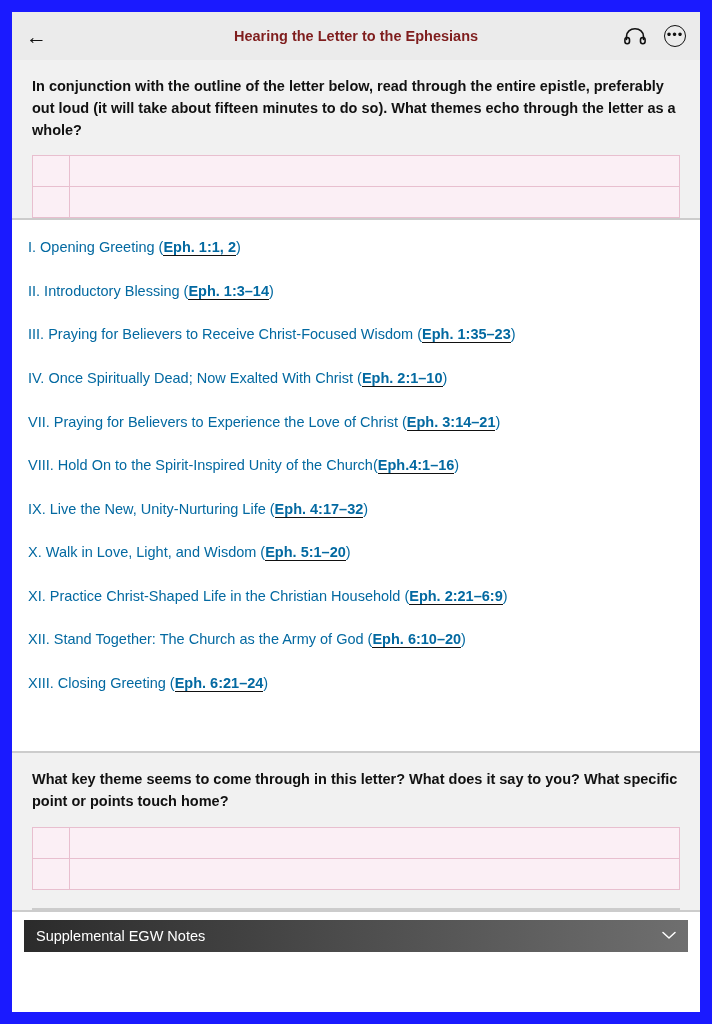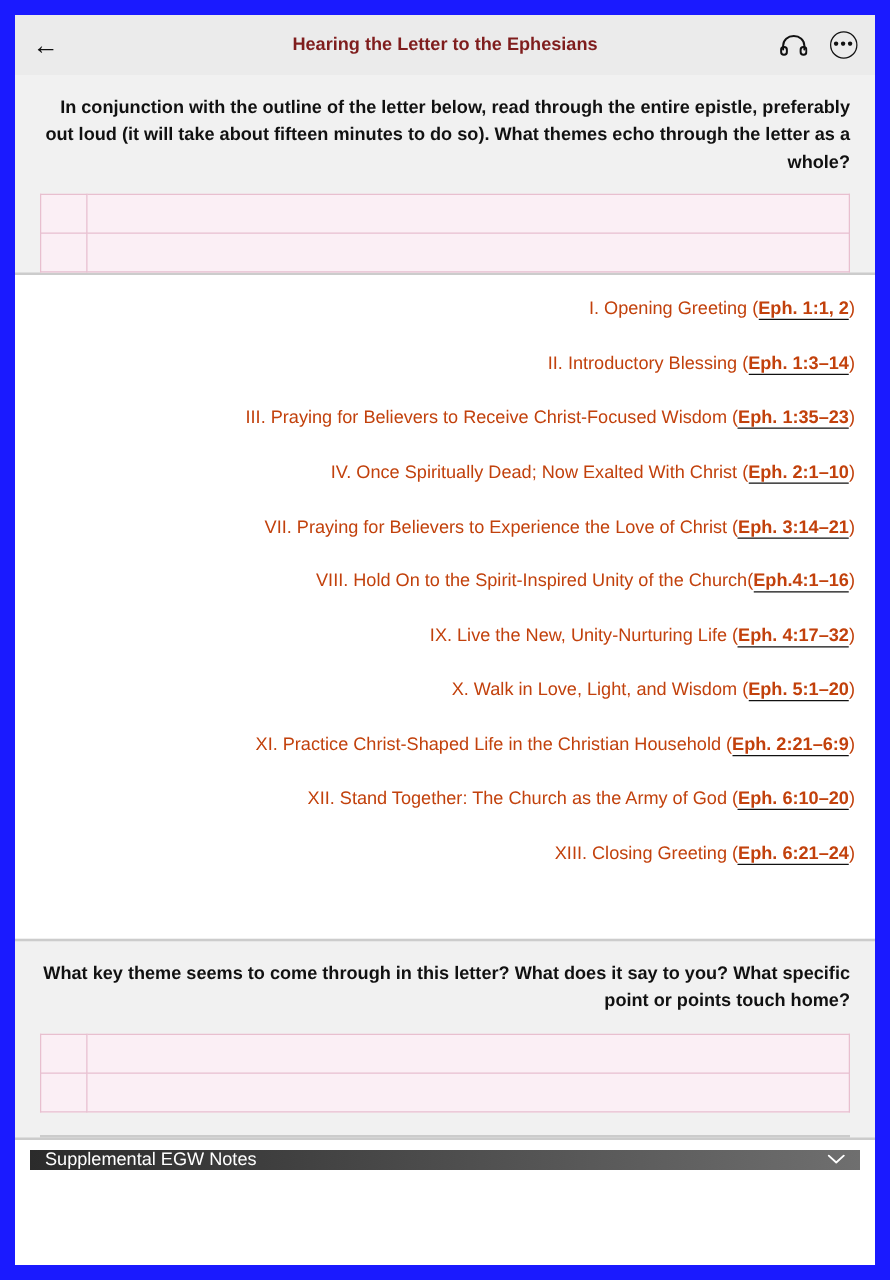--- a/index.html
+++ b/index.html
@@ -80,21 +80,20 @@
     line-height: 1;
     padding-bottom: 4px;
     box-sizing: border-box;
   }
   
   .content {
     flex: 1;
     overflow: hidden;
     position: relative;
     background: #ffffff;
-    text-align: right;
   }
   .prompt-block {
     background: #f1f1f1;
     border-bottom: 2px solid #cccccc;
     padding: 16px 20px 0 20px;
     box-sizing: border-box;
   }
   .prompt-text {
     font-size: 14.5px;
     font-weight: bold;
@@ -114,21 +113,21 @@
   }
   .answer-table td.narrow {
     width: 34px;
   }
   .outline {
     padding: 18px 16px 4px 16px;
     box-sizing: border-box;
   }
   .outline-item {
     font-size: 14.5px;
-    color: #c2410c;
+    color: #0369a1;
     line-height: 1.35;
     margin: 0 0 24px 0;
   }
   .outline-item:last-child {
     margin-bottom: 8px;
   }
   .ref {
     font-weight: bold;
     border-bottom: 1.5px solid #111;
   }
@@ -141,21 +140,21 @@
     margin-top: 46px;
   }
   .spacer-rule {
     height: 10px;
     border-bottom: 2px solid #cccccc;
     margin: 8px 0 0 0;
   }
   
   .accordion {
     margin: 8px 12px 0 12px;
-    height: 16px;
+    height: 32px;
     background: linear-gradient(to right, #2b2b2b, #6f6f6f);
     display: flex;
     align-items: center;
     padding: 0 12px;
     box-sizing: border-box;
     cursor: pointer;
   }
   .accordion-label {
     color: #ffffff;
     font-size: 14.5px;

